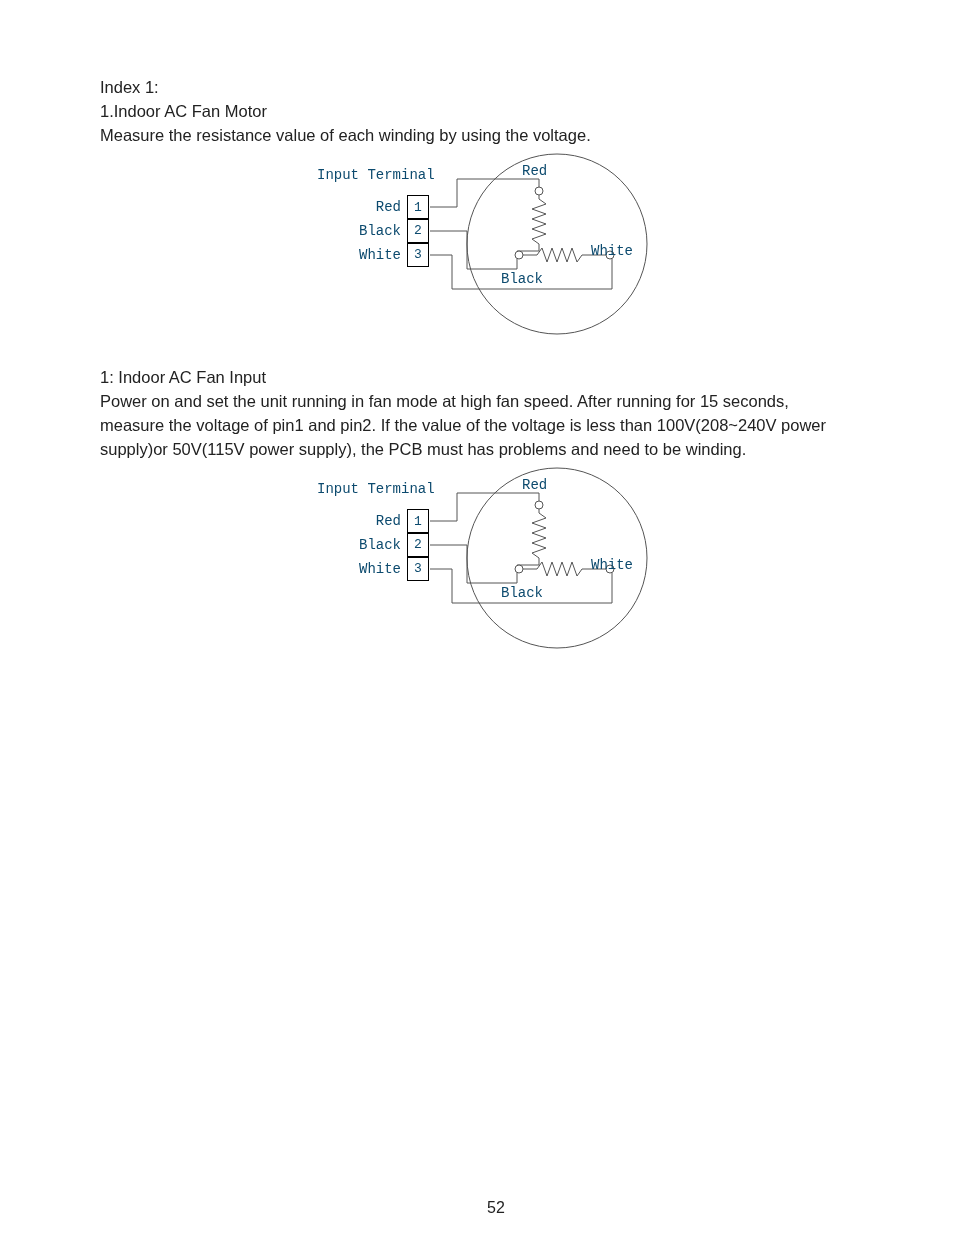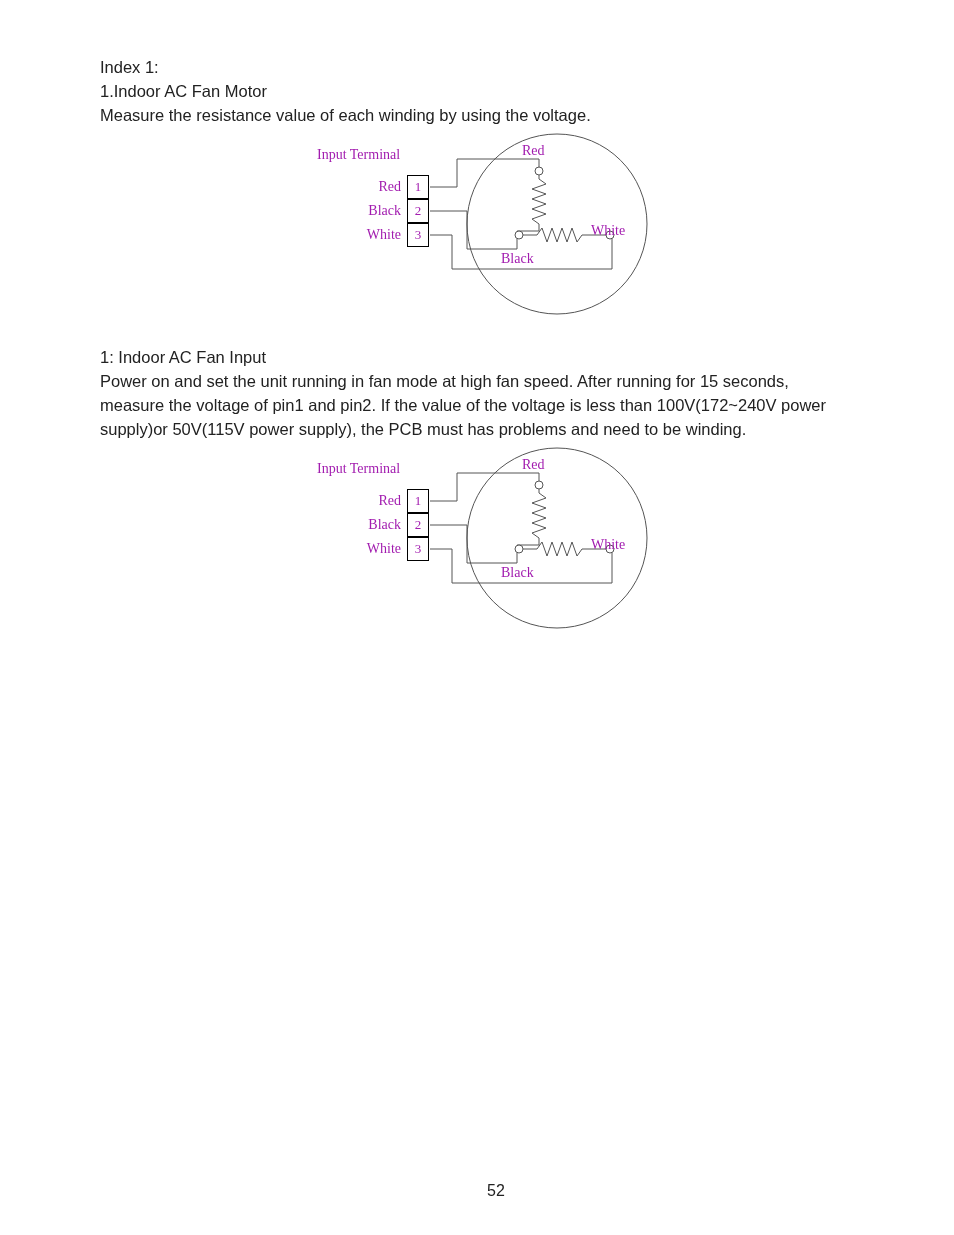--- a/index.html
+++ b/index.html
@@ -5,40 +5,40 @@
   * { box-sizing: border-box; margin: 0; padding: 0; }
   body {
     width: 954px;
     height: 1235px;
     background: #fff;
     font-family: Arial, Helvetica, sans-serif;
     position: relative;
     color: #000;
   }
   .page {
-    padding: 55px 100px 0 100px;
+    padding: 75px 100px 0 100px;
   }
   .text-line {
     font-size: 16.5px;
     line-height: 24px;
     color: #222;
   }
   .diagram-wrap {
     width: 100%;
     display: flex;
     justify-content: center;
     margin: 8px 0 30px 0;
   }
   .diagram {
     position: relative;
     width: 360px;
     height: 180px;
-    font-family: Liberation Serif, serif;
+    font-family: Liberation Mono, monospace;
     font-size: 14px;
-    color: #a21caf;
+    color: #0c4a6e;
   }
   .input-terminal-label {
     position: absolute;
     left: 20px;
     top: 12px;
   }
   .term-box {
     position: absolute;
     left: 62px;
     top: 40px;
@@ -85,21 +85,21 @@
     fill: #fff;
     stroke: #555;
     stroke-width: 1;
   }
   .diag-label {
     position: absolute;
     font-size: 14px;
   }
   .page-number {
     position: absolute;
-    bottom: 35px;
+    bottom: 18px;
     left: 0;
     right: 0;
     text-align: center;
     font-size: 16px;
     color: #222;
     margin-left: 38px;
   }
 </style>
 </head>
 <body>
@@ -153,21 +153,21 @@
       </svg>
 
       <div class="diag-label" style="left:225px; top:8px;">Red</div>
       <div class="diag-label" style="left:294px; top:88px;">White</div>
       <div class="diag-label" style="left:204px; top:116px;">Black</div>
     </div>
   </div>
 
   <div class="text-line">1: Indoor AC Fan Input</div>
   <div class="text-line">Power on and set the unit running in fan mode at high fan speed. After running for 15 seconds,</div>
-  <div class="text-line">measure the voltage of pin1 and pin2. If the value of the voltage is less than 100V(172~240V power</div>
+  <div class="text-line">measure the voltage of pin1 and pin2. If the value of the voltage is less than 100V(208~240V power</div>
   <div class="text-line">supply)or 50V(115V power supply), the PCB must has problems and need to be winding.</div>
 
   <div class="diagram-wrap">
     <div class="diagram">
       <div class="input-terminal-label">Input Terminal</div>
 
       <div class="term-box">
         <div class="term-row">
           <div class="term-label">Red</div>
           <div class="term-cell">1</div>

